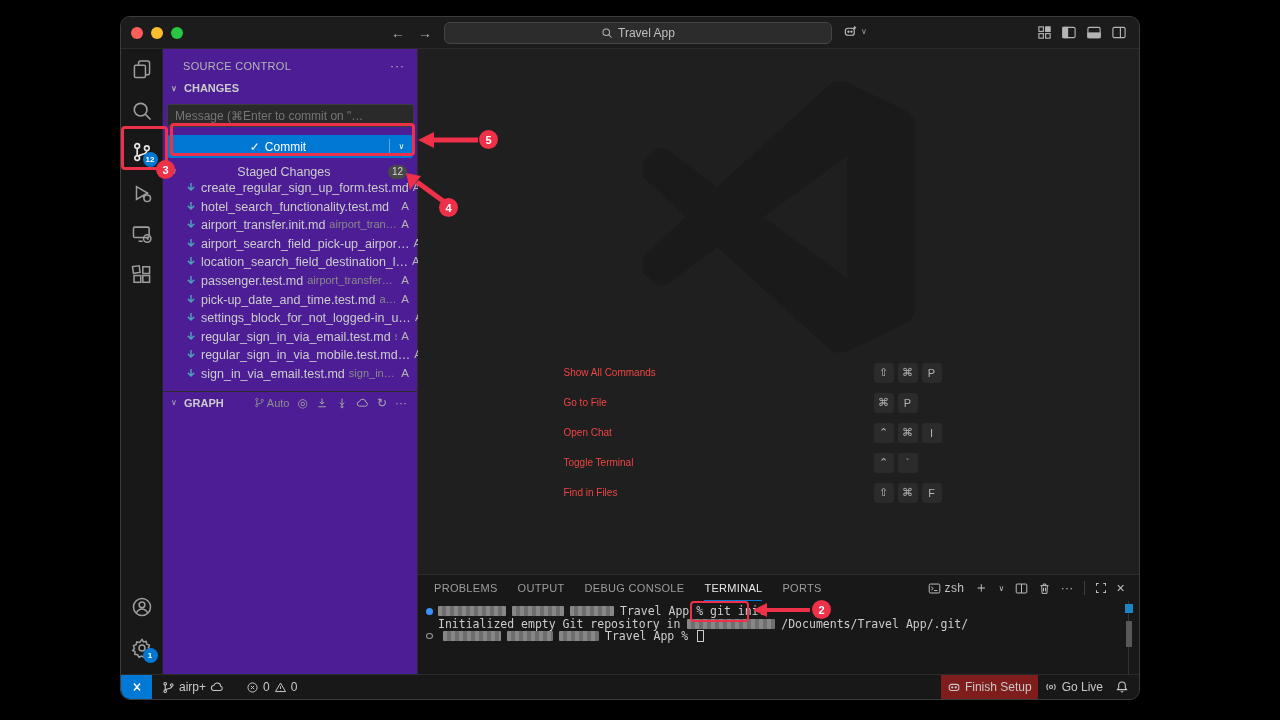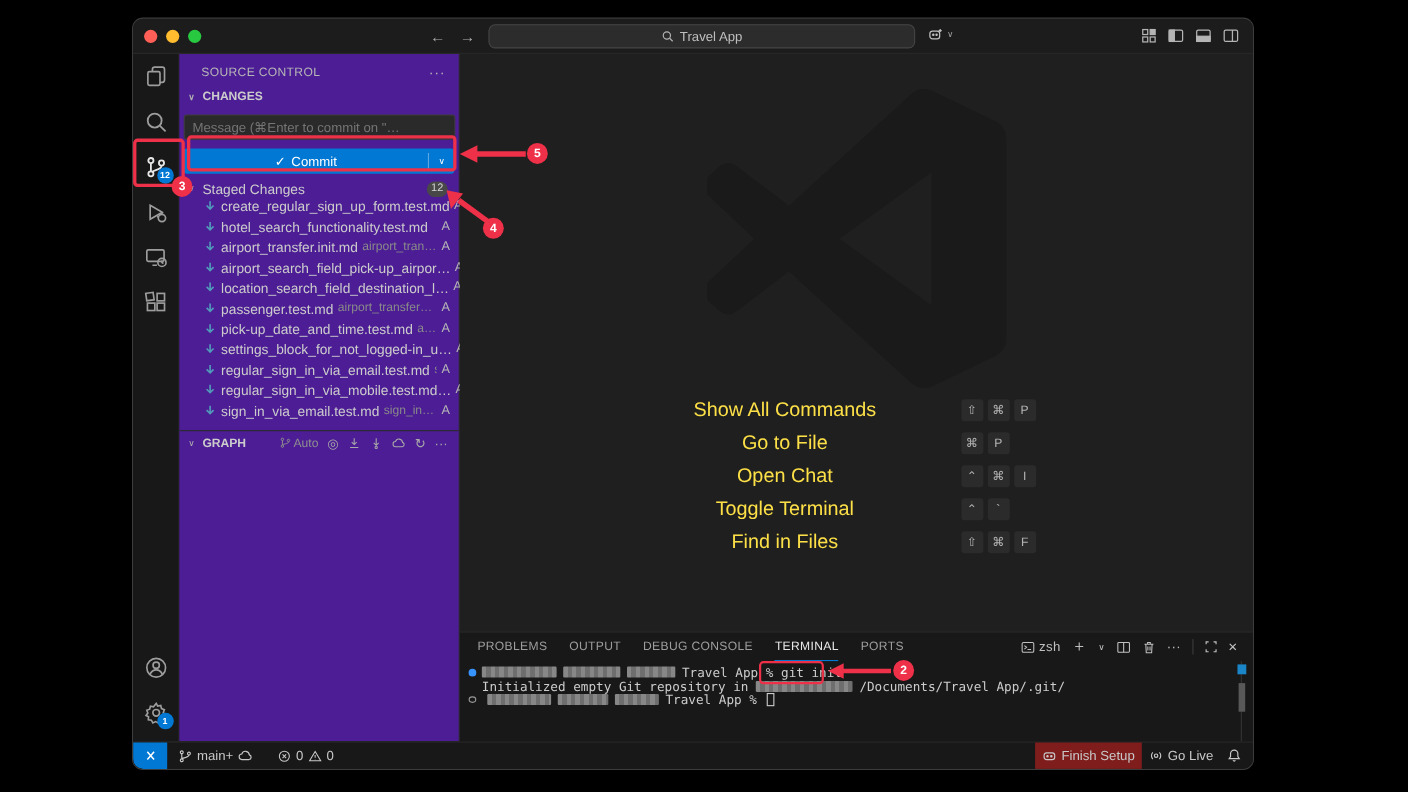--- a/index.html
+++ b/index.html
@@ -41,21 +41,21 @@
   .sec-head { height:22px; display:flex; align-items:center; gap:4px; padding-left:5px; font-size:11px; font-weight:bold; color:#cccccc; }
   .chev { color:#b0b0b0; font-size:8px; width:12px; text-align:center; }
   .commit-input { height:23px; margin:5px 4px 0 4px; background:#2a2a2a; border:1px solid #3c3c3c; border-radius:3px;
     color:#989898; font-size:12px; padding:0 22px 0 7px; width:247px; font-family:"Liberation Sans",sans-serif; }
   .sparkle { position:absolute; right:12px; top:54px; color:#c8c8c8; }
   .commit-btn { height:23px; margin:8px 4px 0 4px; background:#0078d4; border-radius:3px; display:flex; align-items:center;
     color:#ffffff; font-size:12px; position:relative; cursor:pointer; }
   .commit-main { flex:1; display:flex; align-items:center; justify-content:center; gap:5px; }
   .commit-drop { width:24px; border-left:1px solid rgba(255,255,255,.35); display:flex; align-items:center; justify-content:center; font-size:8px; height:15px; }
   .staged-head { height:19px; margin-top:4px; display:flex; align-items:center; gap:4px; padding:0 10px 0 5px; color:#cccccc; font-size:12.5px; }
-  .staged-label { flex:1; }
+  .staged-label { flex:1;text-align:center; }
   .badge-pill { background:#484848; color:#d6d6d6; font-size:10px; border-radius:8px; min-width:19px; height:14px;
     display:flex; align-items:center; justify-content:center; padding:0 4px; }
   .filelist { }
   .file-row { height:18.6px; display:flex; align-items:flex-start; padding:0 8px 0 22px; gap:4px; }
   .md-ic { color:#519aba; flex:0 0 12px; }
   .fname { white-space:nowrap; color:#cccccc; font-size:12.5px; }
   .fdesc { color:#8a8a8a; font-size:11px; white-space:nowrap; overflow:hidden; text-overflow:ellipsis; flex:1; }
   .fdesc:empty { display:none; }
   .fstatus { color:#b5b5b5; font-size:11.5px; margin-left:auto; }
   .graph-sec { border-top:1px solid #2b2b2b; margin-top:5px; }
@@ -64,21 +64,21 @@
   .graph-tools { margin-left:auto; display:flex; align-items:center; gap:8px; color:#a8a8a8; font-size:12px; }
   .graph-auto { display:flex; align-items:center; gap:2px; color:#8f8f8f; font-size:11px; }
   .graph-empty { padding:9px 14px 0 20px; color:#c3c3c3; font-size:12.8px; line-height:1.55; }
 
   
   .editorcol { flex:1; display:flex; flex-direction:column; min-width:0; }
   .editor { flex:1; position:relative; background:#1f1f1f; overflow:hidden; }
   .watermark { position:absolute; left:50%; top:32px; transform:translateX(-50%); }
   .shortcuts { position:absolute; top:313px; left:0; right:0; display:flex; flex-direction:column; gap:9px; }
   .sc-row { display:flex; align-items:center; justify-content:center; gap:10px; height:21px; }
-  .sc-label { width:300px; text-align:center; color:#fde047; font-size:18px; }
+  .sc-label { width:300px; text-align:left; color:#ef4444; font-size:10px; }
   .sc-keys { width:120px; display:flex; gap:4px; }
   .kbd { min-width:20px; height:20px; background:#2b2b2b; border-radius:3px; color:#b4b4b4; font-size:11px;
     display:flex; align-items:center; justify-content:center; padding:0 4px; }
   .kbd:empty { display:none; }
 
   
   .panel { flex:0 0 100px; background:#181818; border-top:1px solid #2b2b2b; display:flex; flex-direction:column; position:relative; }
   .panel-tabs { height:26px; display:flex; align-items:center; padding-left:16px; gap:20px; font-size:11px; color:#9d9d9d; letter-spacing:.3px; }
   .ptab { height:26px; display:flex; align-items:center; border-bottom:1px solid transparent; }
   .ptab.active { color:#e7e7e7; border-bottom:1px solid #0078d4; }
@@ -498,21 +498,21 @@
           <path d="M4.5 4 8 8l-3.5 4M11.5 4 8 8l3.5 4"></path>
         </svg>
     </div>
     <div class="sb-item" style="margin-left:4px;">
       <svg width="13" height="13" viewBox="0 0 16 16" fill="none" stroke="currentColor" stroke-width="1.3">
           <circle cx="4" cy="3.5" r="1.6"></circle>
           <circle cx="4" cy="12.5" r="1.6"></circle>
           <circle cx="12" cy="5" r="1.6"></circle>
           <path d="M4 5.2v5.6M12 6.7c0 3-5 2.3-8 4.1"></path>
         </svg>
-      <span>main+</span>
+      <span>airp+</span>
       <svg width="14" height="14" viewBox="0 0 16 16" fill="none" stroke="currentColor" stroke-width="1.2">
           <path d="M4.6 12a2.9 2.9 0 0 1-.2-5.8 4 4 0 0 1 7.8.9 2.5 2.5 0 0 1-.4 4.9z"></path>
         </svg>
     </div>
     <div class="sb-item" style="margin-left:10px;">
       <svg width="13" height="13" viewBox="0 0 16 16" fill="none" stroke="currentColor" stroke-width="1.2">
           <circle cx="8" cy="8" r="5.6"></circle>
           <path d="M6 6l4 4M10 6l-4 4"></path>
         </svg>
       <span>0</span>

